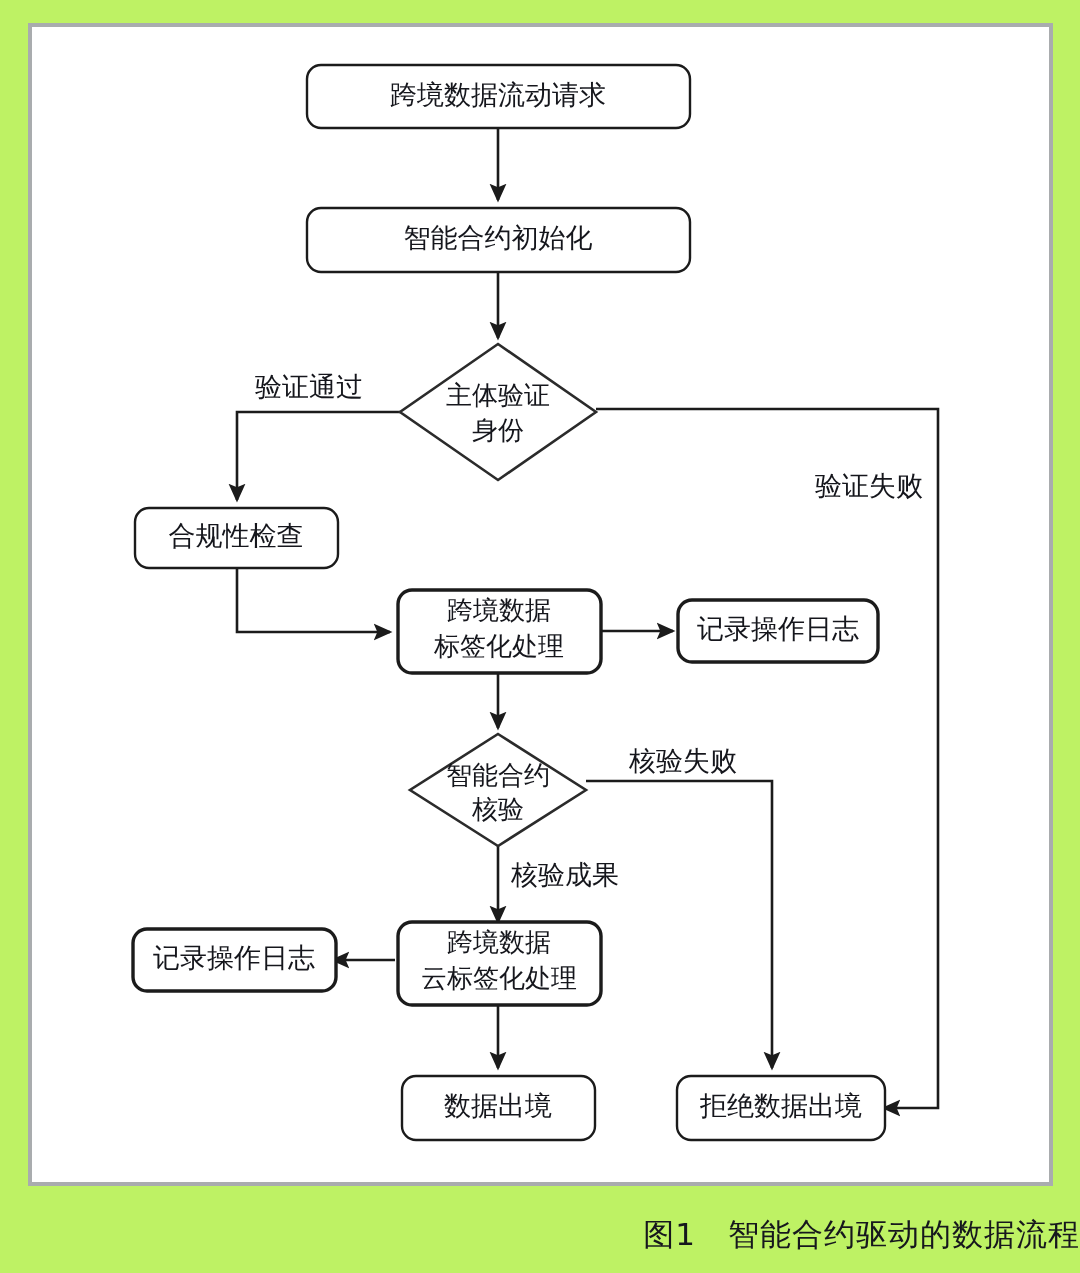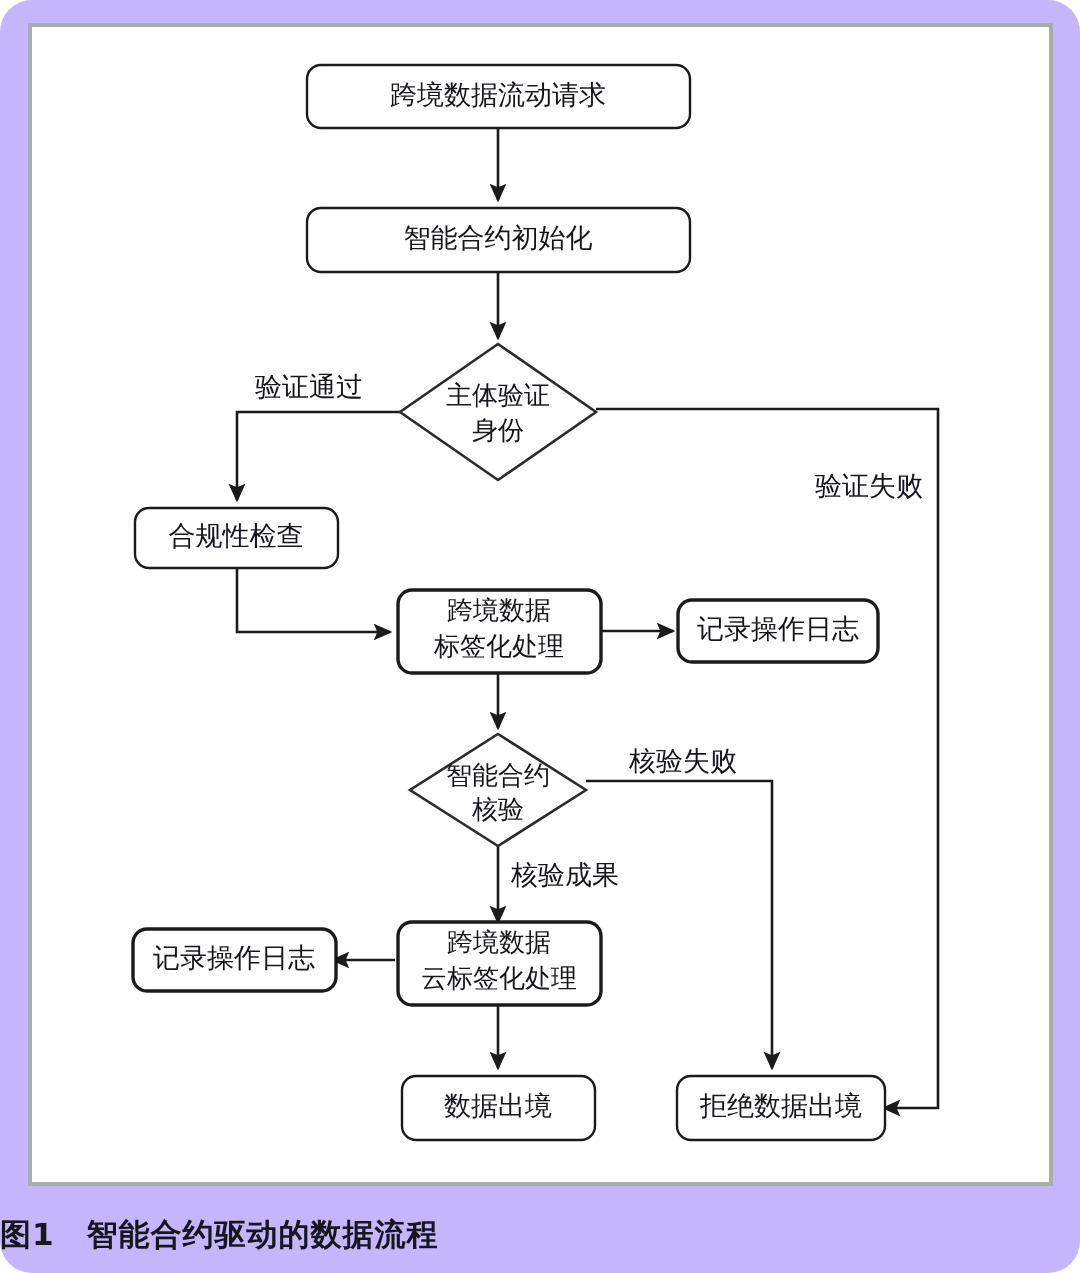--- a/index.html
+++ b/index.html
@@ -11,22 +11,21 @@
   body {
     width: 1080px;
     height: 1273px;
     font-family: "Liberation Serif", "DejaVu Serif", serif;
     overflow: hidden;
   }
   #page {
     position: relative;
     width: 1080px;
     height: 1273px;
-    background: #c4b5fd;
-    border-radius: 32px;
+    background: #bef264;
   }
   #figure-frame {
     position: absolute;
     left: 28px;
     top: 23px;
     width: 1025px;
     height: 1163px;
     border: 4px solid #a9acae;
     box-sizing: border-box;
     background: #ffffff;
@@ -64,27 +63,26 @@
     dominant-baseline: middle;
   }
   .node-text { font-size: 27px; }
   .node-text.small { font-size: 26px; }
   .edge-label { font-size: 27px; }
   #caption {
     position: absolute;
     left: 0;
     top: 1214px;
     width: 1080px;
-    text-align: left;
+    text-align: right;
     font-family: "DejaVu Sans", "Liberation Sans", sans-serif;
     font-size: 31px;
     color: #16171d;
     letter-spacing: 1px;
     white-space: pre;
-    font-weight: bold;
   }
 </style>
 </head>
 <body>
 
 <div id="page">
 
   <div id="figure-frame"></div>
 
   <svg id="flow-svg" viewBox="0 0 1080 1200">

